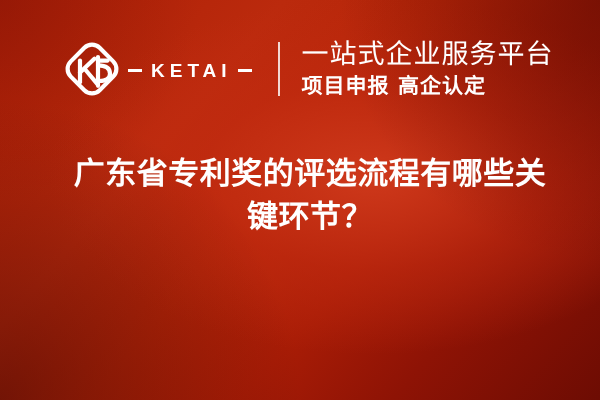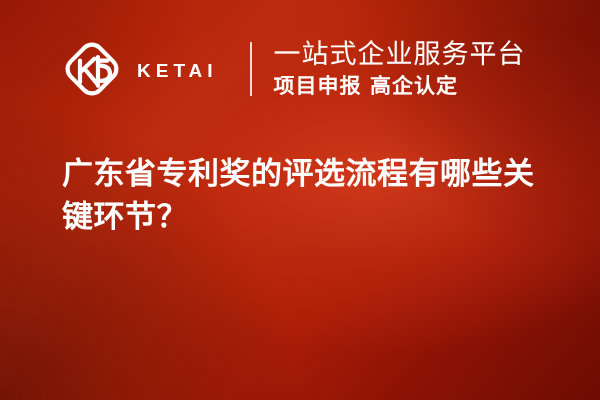--- a/index.html
+++ b/index.html
@@ -78,21 +78,20 @@
     color: #ffffff;
     letter-spacing: 1px;
     white-space: nowrap;
   }
 
   .logo-en-row {
     display: flex;
     align-items: center;
     margin-top: 3px;
     width: 100%;
-    flex-direction: column;
   }
 
   .logo-en-rule {
     height: 3px;
     background: #ffffff;
     flex: 0 0 14px;
   }
 
   .logo-en {
     font-family: "Liberation Sans", sans-serif;
@@ -147,20 +146,21 @@
     left: 62px;
     top: 152px;
     width: 496px;
     font-family: "DejaVu Sans", "Liberation Sans", sans-serif;
     font-size: 31px;
     font-weight: 700;
     line-height: 43px;
     color: #ffffff;
     letter-spacing: 0.5px;
     word-break: break-all;
+    text-align: center;
   }
 </style>
 </head>
 <body>
 
 <div id="banner">
 
   <div class="corner-shade"></div>
 
   <div id="header">

